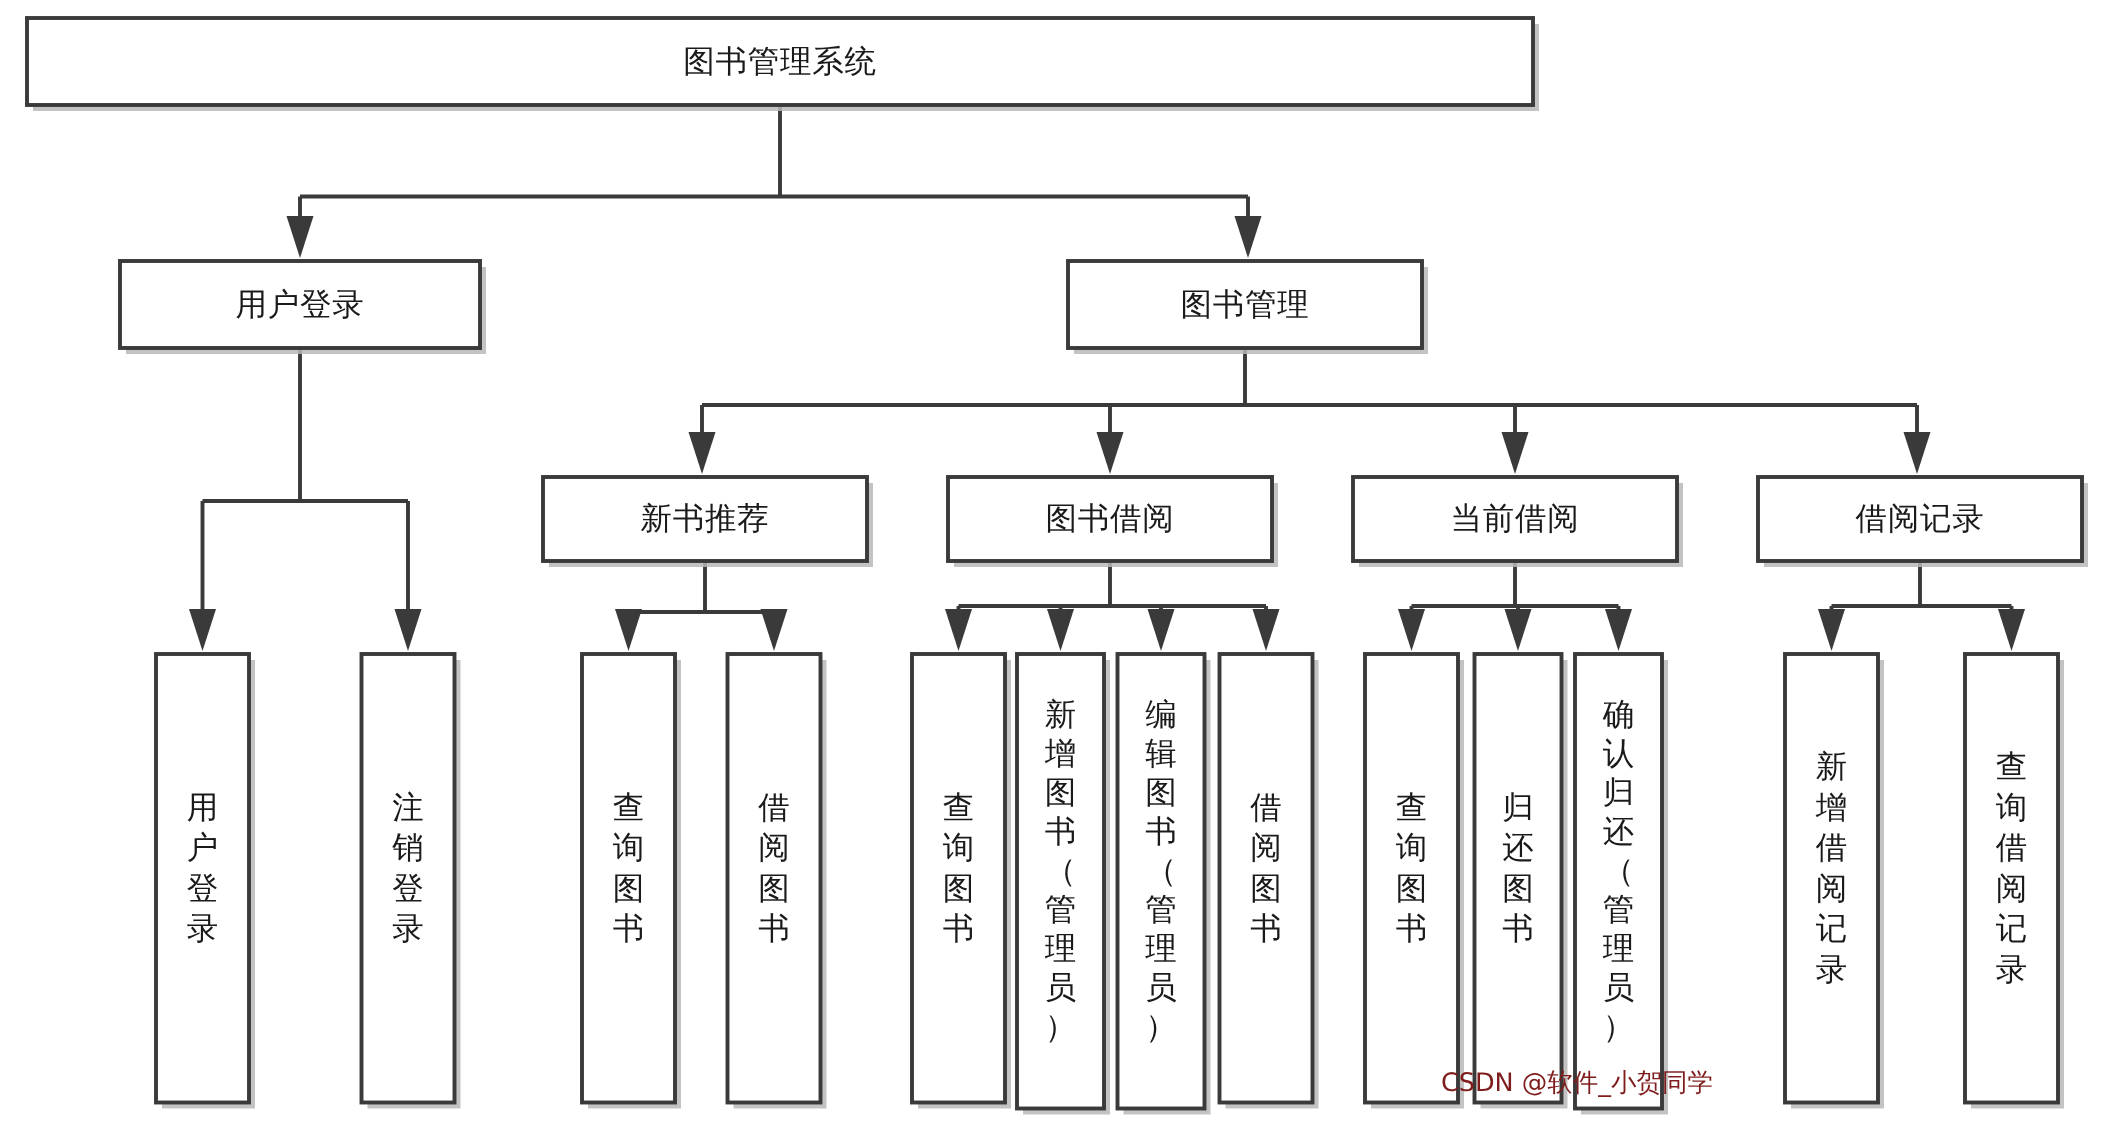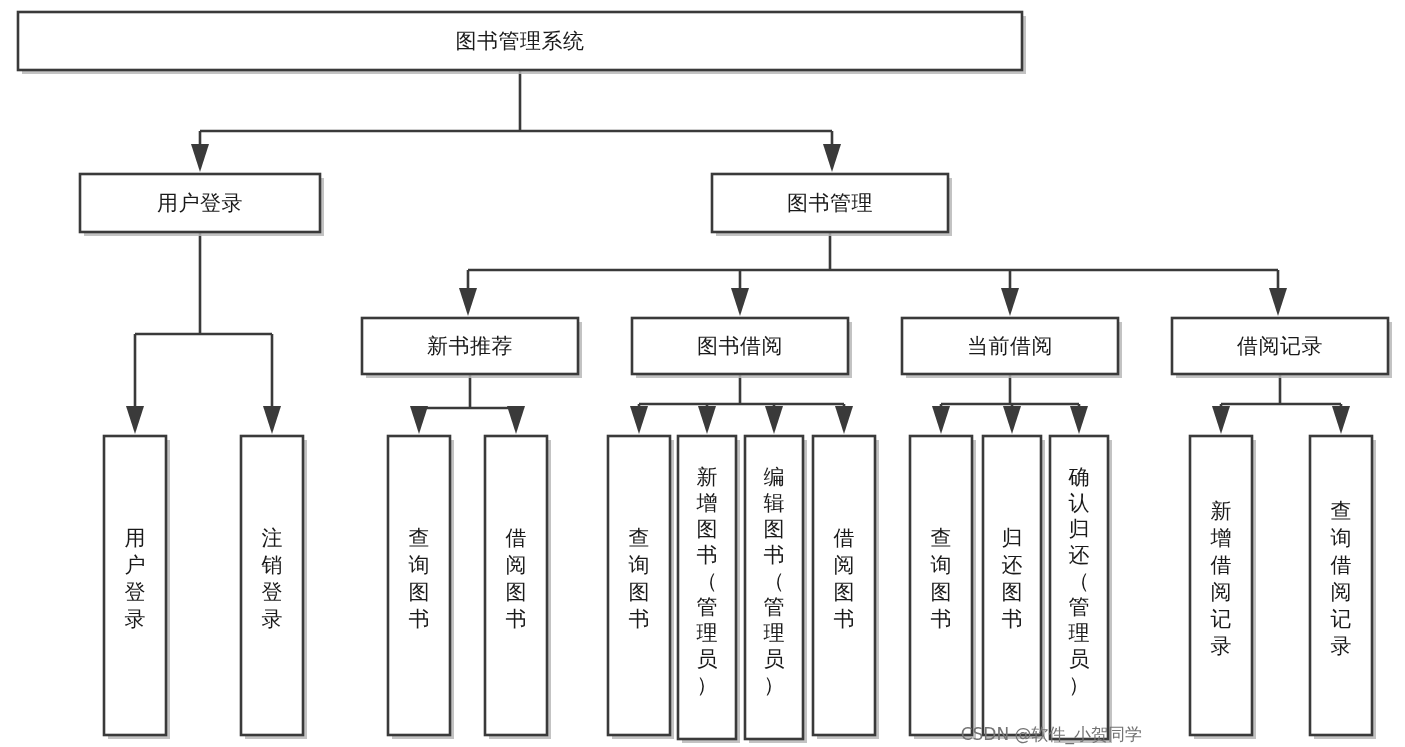--- a/index.html
+++ b/index.html
@@ -58,24 +58,24 @@
   }
   .node-label-v {
     font-family: "DejaVu Sans", "Liberation Sans", sans-serif;
     font-size: 21px;
     fill: #1a1a1a;
     letter-spacing: 0px;
   }
   .watermark {
     position: absolute;
     right: 8px;
-    bottom: 1px;
+    bottom: 14px;
     font-family: "DejaVu Sans", "Liberation Sans", sans-serif;
     font-size: 17px;
-    color: #737373;
+    color: #7f1d1d;
     white-space: nowrap;
     user-select: none;
   }
 </style>
 </head>
 <body>
 
 <div id="diagram-root">
 
   <svg id="tree-svg" viewBox="0 0 1405 747">

